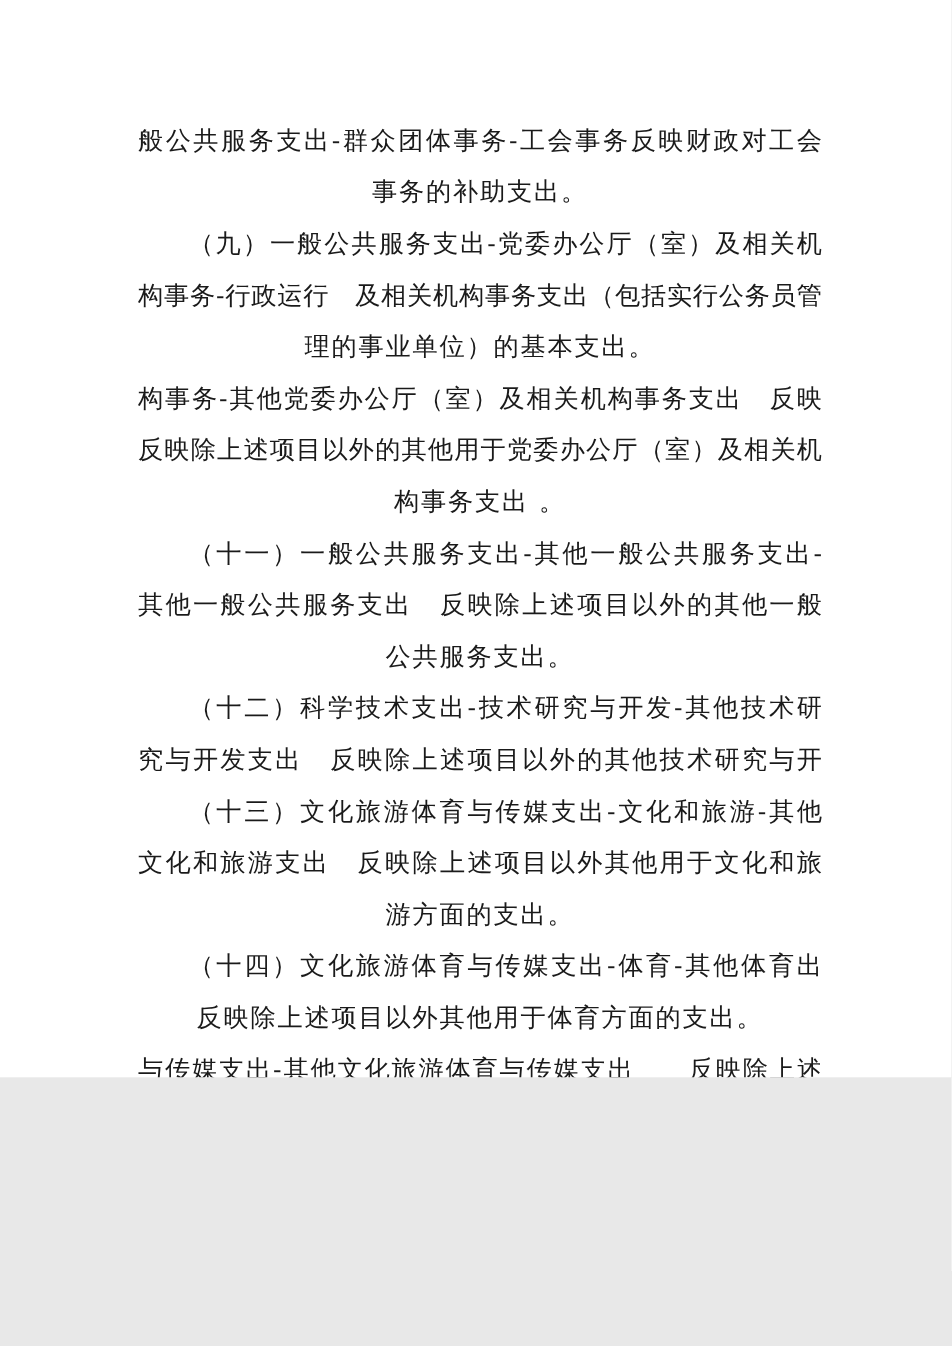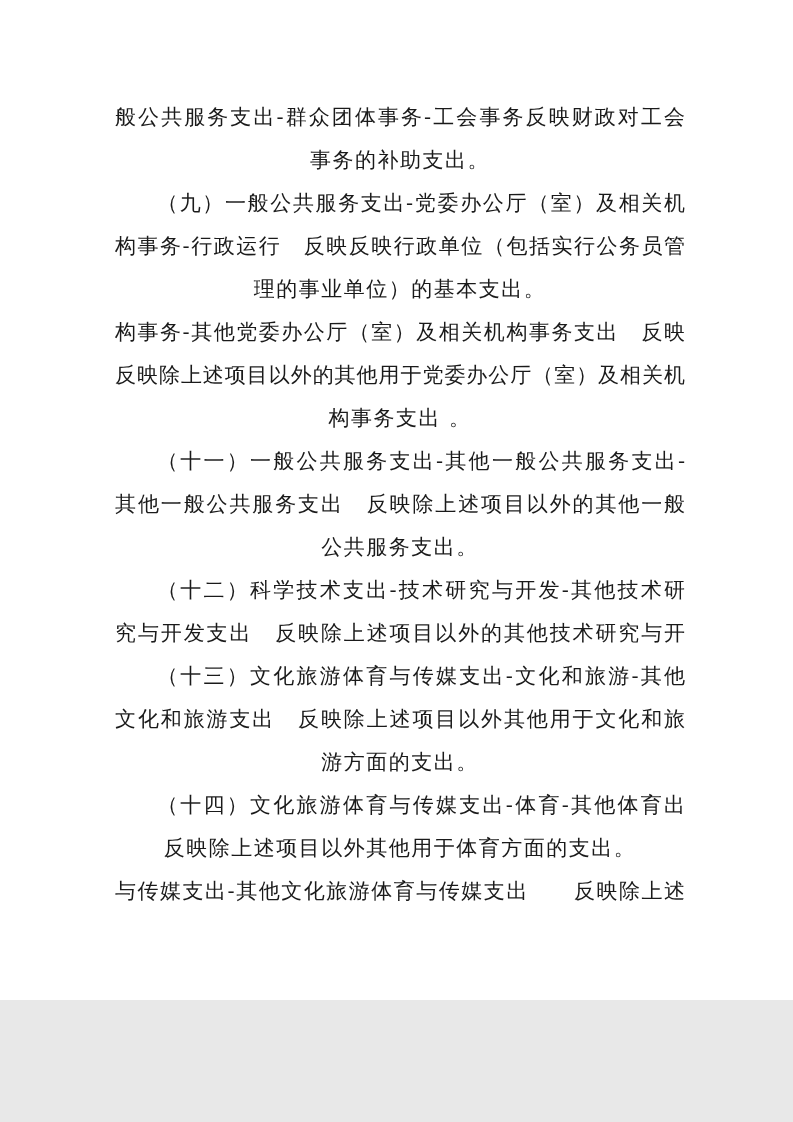--- a/index.html
+++ b/index.html
@@ -3,21 +3,21 @@
 <meta charset="utf-8">
 <style>
   html, body {
     margin: 0;
     padding: 0;
     background: #e8e8e8;
   }
   .page {
     position: relative;
     width: 793px;
-    height: 1000px;
+    height: 898px;
     margin: 0 auto;
     background: #ffffff;
     font-family: "DejaVu Serif", "Liberation Serif", serif;
     color: #1a1a1a;
     overflow: hidden;
   }
   .body-text {
     position: absolute;
     left: 115px;
     top: 96px;
@@ -56,21 +56,21 @@
   }
 </style>
 </head>
 <body>
 
 <div class="page">
   <div class="body-text">
       <div class="line fill">般公共服务支出-群众团体事务-工会事务反映财政对工会</div>
       <div class="line">事务的补助支出。</div>
       <div class="line fill indent">（九）一般公共服务支出-党委办公厅（室）及相关机</div>
-      <div class="line fill">构事务-行政运行　反映反映行政单位（包括实行公务员管</div>
+      <div class="line fill">构事务-行政运行　及相关机构事务支出（包括实行公务员管</div>
       <div class="line">理的事业单位）的基本支出。</div>
       <div class="line fill">构事务-其他党委办公厅（室）及相关机构事务支出　反映</div>
       <div class="line fill">反映除上述项目以外的其他用于党委办公厅（室）及相关机</div>
       <div class="line">构事务支出 。</div>
       <div class="line fill indent">（十一）一般公共服务支出-其他一般公共服务支出-</div>
       <div class="line fill">其他一般公共服务支出　反映除上述项目以外的其他一般</div>
       <div class="line">公共服务支出。</div>
       <div class="line fill indent">（十二）科学技术支出-技术研究与开发-其他技术研</div>
       <div class="line fill">究与开发支出　反映除上述项目以外的其他技术研究与开</div>
       <div class="line fill indent">（十三）文化旅游体育与传媒支出-文化和旅游-其他</div>

